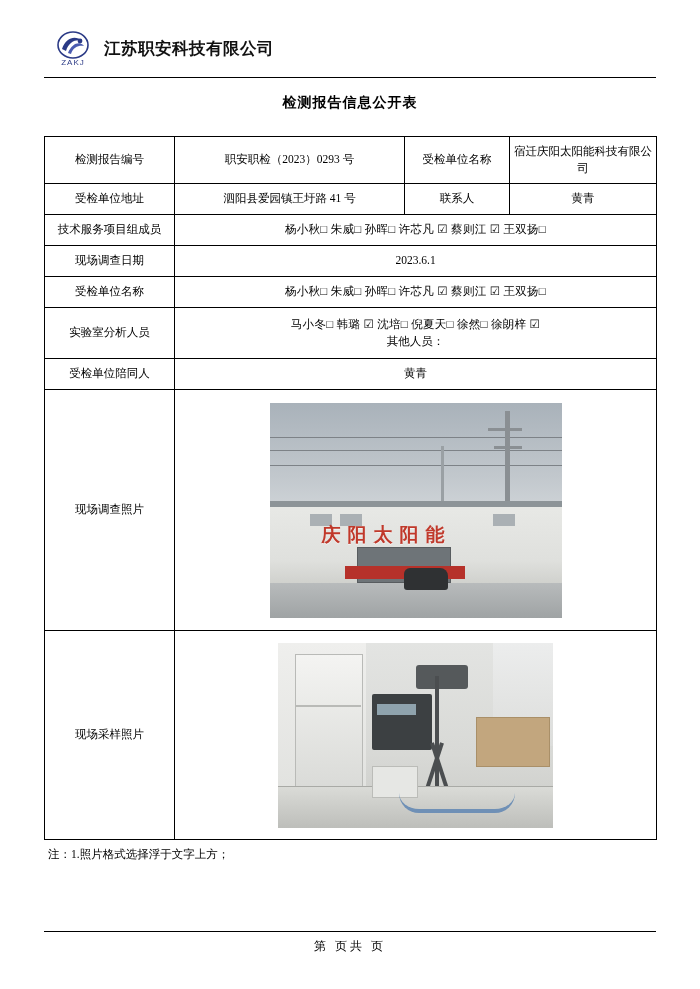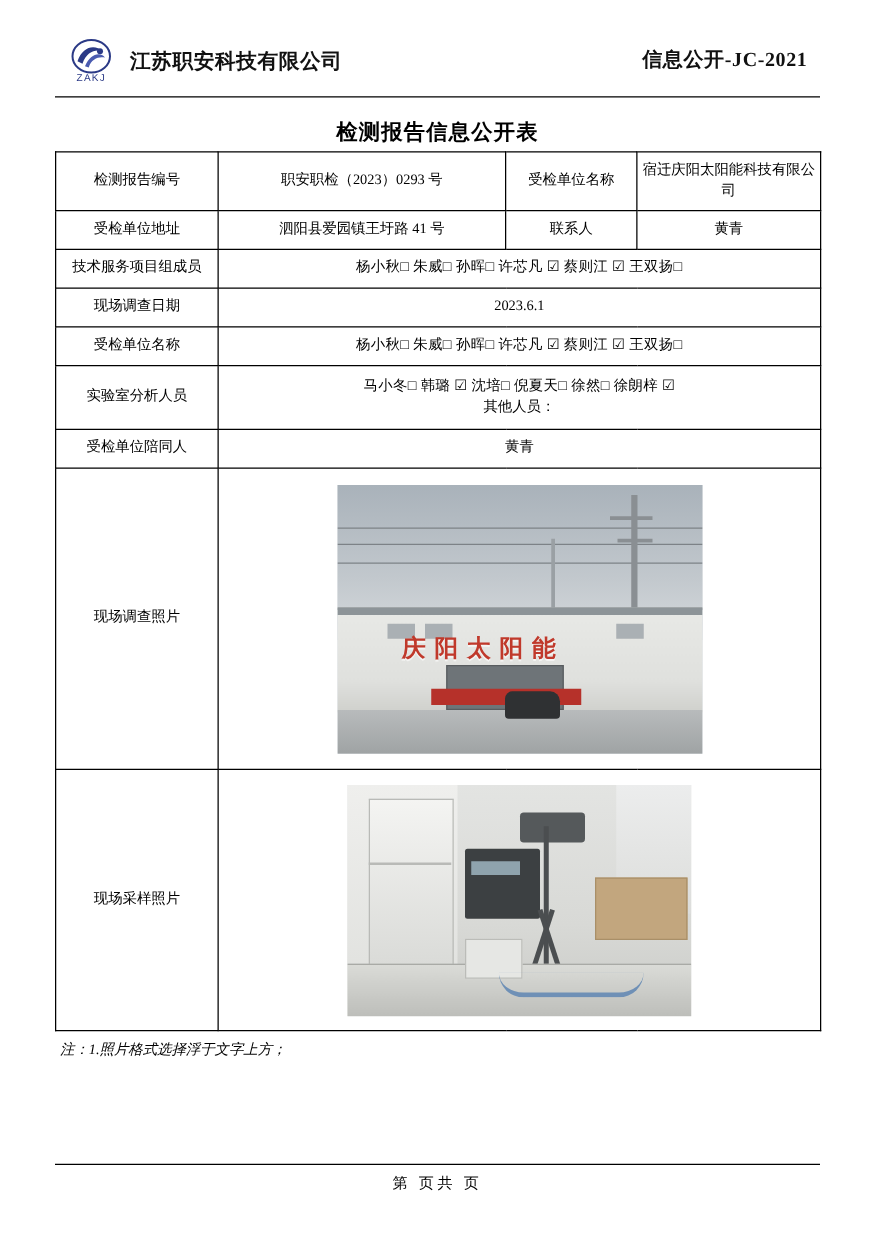--- a/index.html
+++ b/index.html
@@ -51,23 +51,23 @@
   .doc-code {
     font-size: 16px;
     font-weight: bold;
     color: #111;
     letter-spacing: 0.5px;
     padding-right: 4px;
   }
   
   .doc-title {
     text-align: center;
-    font-size: 17px;
+    font-size: 14px;
     font-weight: bold;
-    margin: 16px 0 4px 0;
+    margin: 16px 0 24px 0;
     letter-spacing: 1px;
   }
   
   table.main {
     width: 100%;
     border-collapse: collapse;
     table-layout: fixed;
   }
   table.main td {
     border: 1px solid #000;
@@ -233,21 +233,20 @@
   }
   .ph2-wallR {
     position:absolute; right:0; top:0; width:22%; height:56%;
     background: linear-gradient(#eceded, #dcdddb);
   }
   
   .note {
     font-size: 11.5px;
     margin: 7px 0 0 4px;
     color: #000;
-    font-style: italic;
   }
   .page-footer {
     position: absolute;
     left: 44px;
     right: 44px;
     bottom: 34px;
     border-top: 1.2px solid #000;
     padding-top: 6px;
     text-align: center;
     font-size: 12px;
@@ -265,21 +264,20 @@
         <svg width="46" height="40" viewBox="0 0 46 40">
           <ellipse cx="23" cy="16" rx="15" ry="13" fill="none" stroke="#2b3a86" stroke-width="1.6"></ellipse>
           <path d="M12 20 C16 8, 26 6, 32 12 C27 10, 19 12, 16 22 Z" fill="#2b3a86"></path>
           <path d="M18 24 C22 14, 30 12, 34 17 C29 16, 23 18, 21 25 Z" fill="#4a5bb0"></path>
           <circle cx="30" cy="12" r="2.4" fill="#2b3a86"></circle>
           <text x="23" y="36" font-size="8" fill="#2b3a86" text-anchor="middle" font-family="Liberation Sans, sans-serif" letter-spacing="1">ZAKJ</text>
         </svg>
       </span>
       <span class="brand-name">江苏职安科技有限公司</span>
     </div>
-    <div class="doc-code">信息公开-JC-2021</div>
   </div>
 
   <div class="doc-title">检测报告信息公开表</div>
 
   <table class="main">
     <colgroup>
       <col class="lbl">
         <col class="c2">
         <col class="c3">
         <col class="c4">

